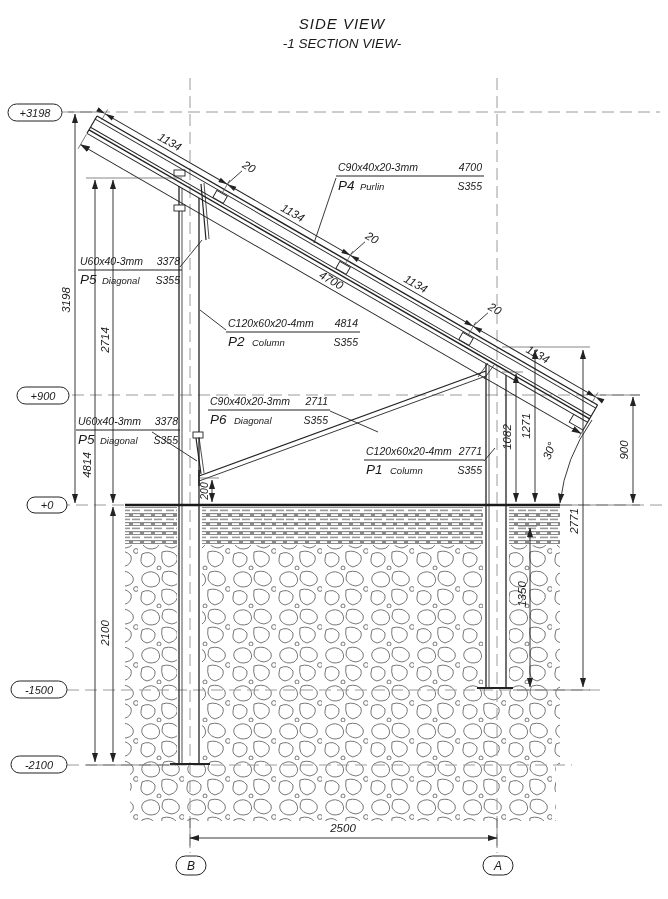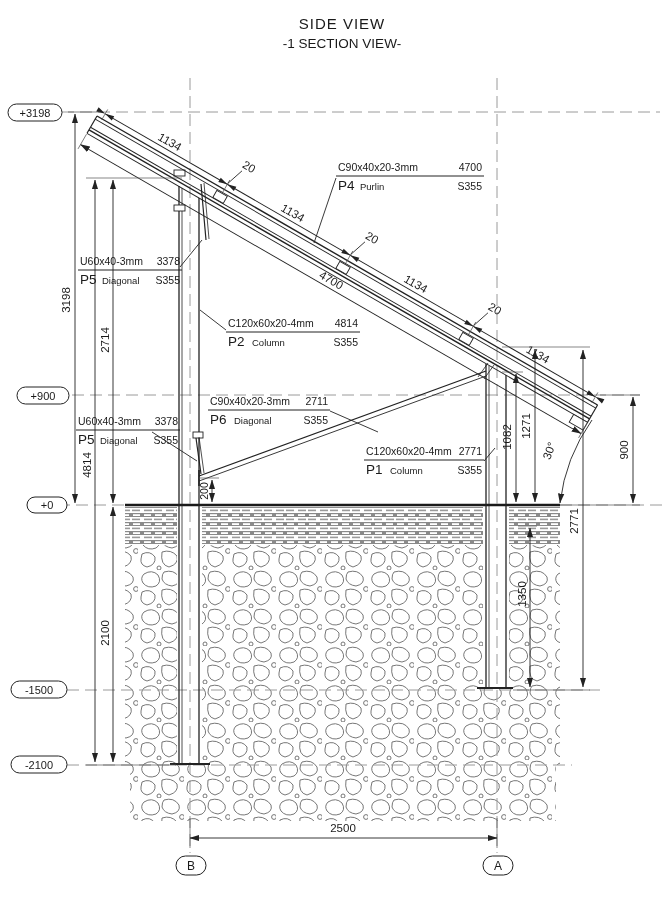--- a/index.html
+++ b/index.html
@@ -1,17 +1,17 @@
 <!DOCTYPE html>
 <html><head>
 <meta charset="utf-8">
 <style>
   html,body{margin:0;padding:0;background:#fff;}
   #stage{position:relative;width:668px;height:899px;background:#fff;overflow:hidden;
-         font-family:"Liberation Sans", sans-serif;}
+         font-family:"Liberation Sans", sans-serif;font-style:italic;}
   svg{display:block;}
   text{fill:#1a1a1a;font-family:"Liberation Sans", sans-serif;}
   .dim{font-size:11.5px;}
   .dimsm{font-size:10.5px;}
   .spec{font-size:10.5px;}
   .pname{font-size:13.5px;}
   .pkind{font-size:9.5px;}
   .pgrade{font-size:10.5px;}
   .elev{font-size:11px;}
   .ttl1{font-size:15px;letter-spacing:1px;}

